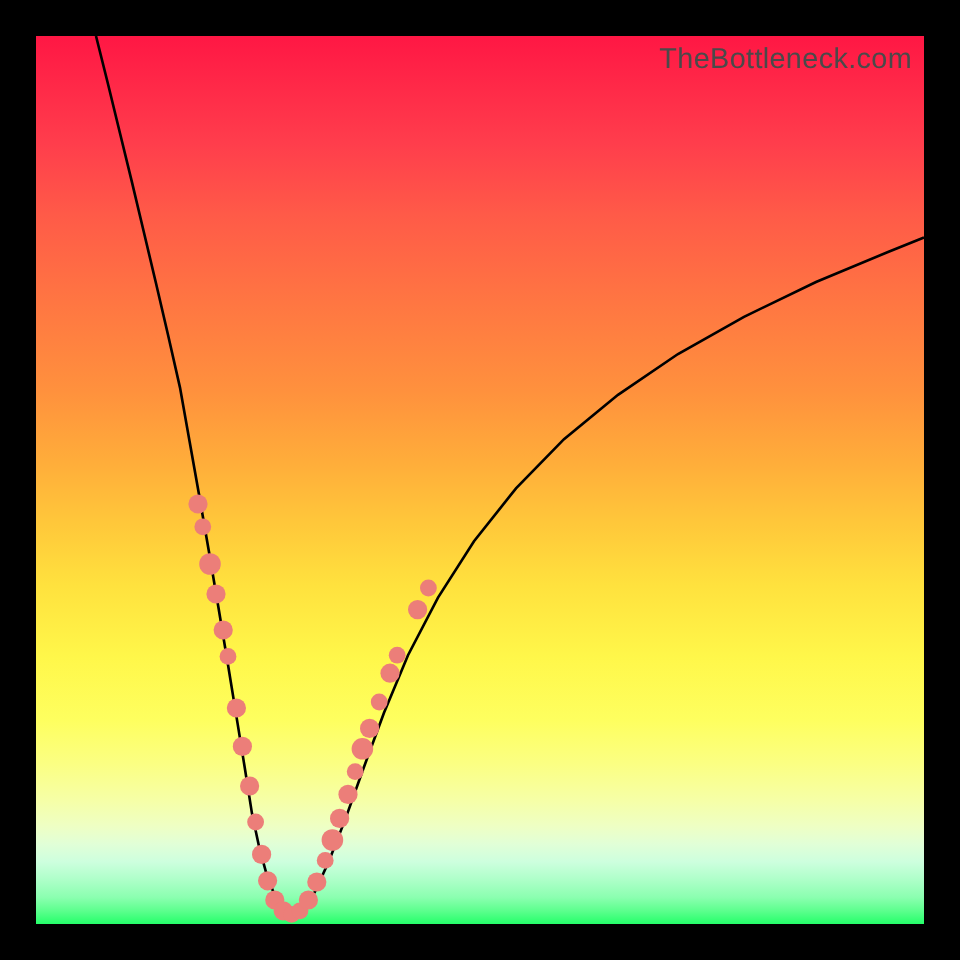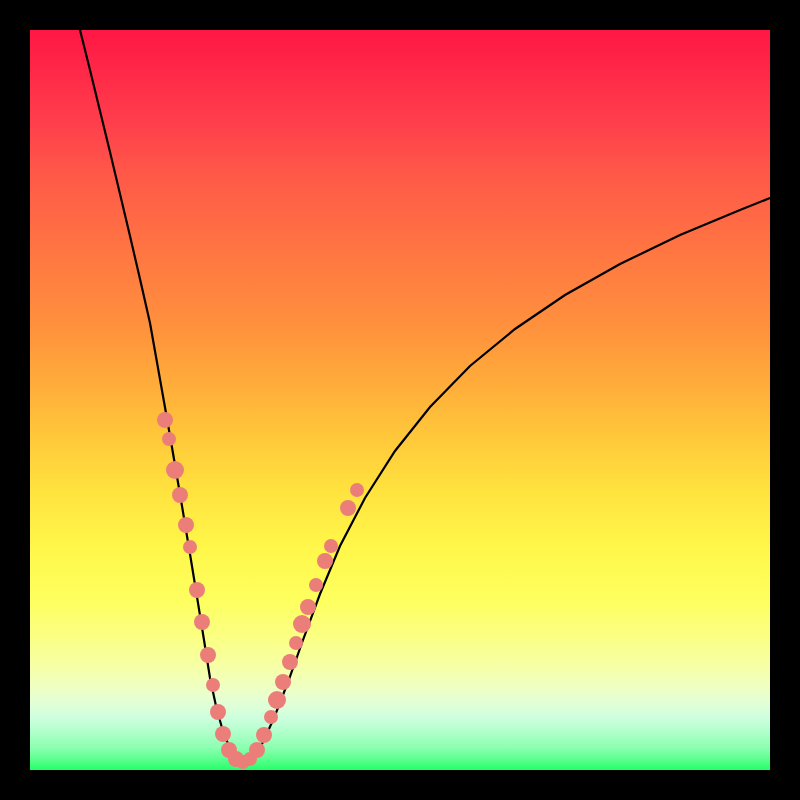--- a/index.html
+++ b/index.html
@@ -67,20 +67,21 @@
     overflow: visible;
   }
 </style>
 </head>
 <body>
 
 <div class="frame">
 
   <div class="plot-area">
 
+    <div class="watermark">TheBottleneck.com</div>
 
     <svg class="curve-layer" viewBox="0 0 740 740" preserveAspectRatio="none">
       <path id="curve-path" fill="none" stroke="#000000" stroke-width="2.2" d="M50 0 L60 40 L70 81 L80 122 L90 164 L100 206 L110 249 L120 293 L128 338 L136 383 L144 429 L152 476 L160 524 L168 573 L174 610 L180 648 L186 676 L192 698 L198 714 L205 726 L213 732 L222 728 L232 714 L244 688 L258 652 L273 610 L290 564 L310 516 L335 468 L365 421 L400 377 L440 336 L485 299 L535 265 L590 234 L650 205 L710 180 L740 168"></path>
       <g id="markers-group">
           <circle cx="135" cy="390" r="8" fill="#ec7e79" stroke="#ec7e79" stroke-width="0"></circle>
           <circle cx="139" cy="409" r="7" fill="#ec7e79" stroke="#ec7e79" stroke-width="0"></circle>
           <circle cx="145" cy="440" r="9" fill="#ec7e79" stroke="#ec7e79" stroke-width="0"></circle>
           <circle cx="150" cy="465" r="8" fill="#ec7e79" stroke="#ec7e79" stroke-width="0"></circle>
           <circle cx="156" cy="495" r="8" fill="#ec7e79" stroke="#ec7e79" stroke-width="0"></circle>
           <circle cx="160" cy="517" r="7" fill="#ec7e79" stroke="#ec7e79" stroke-width="0"></circle>

